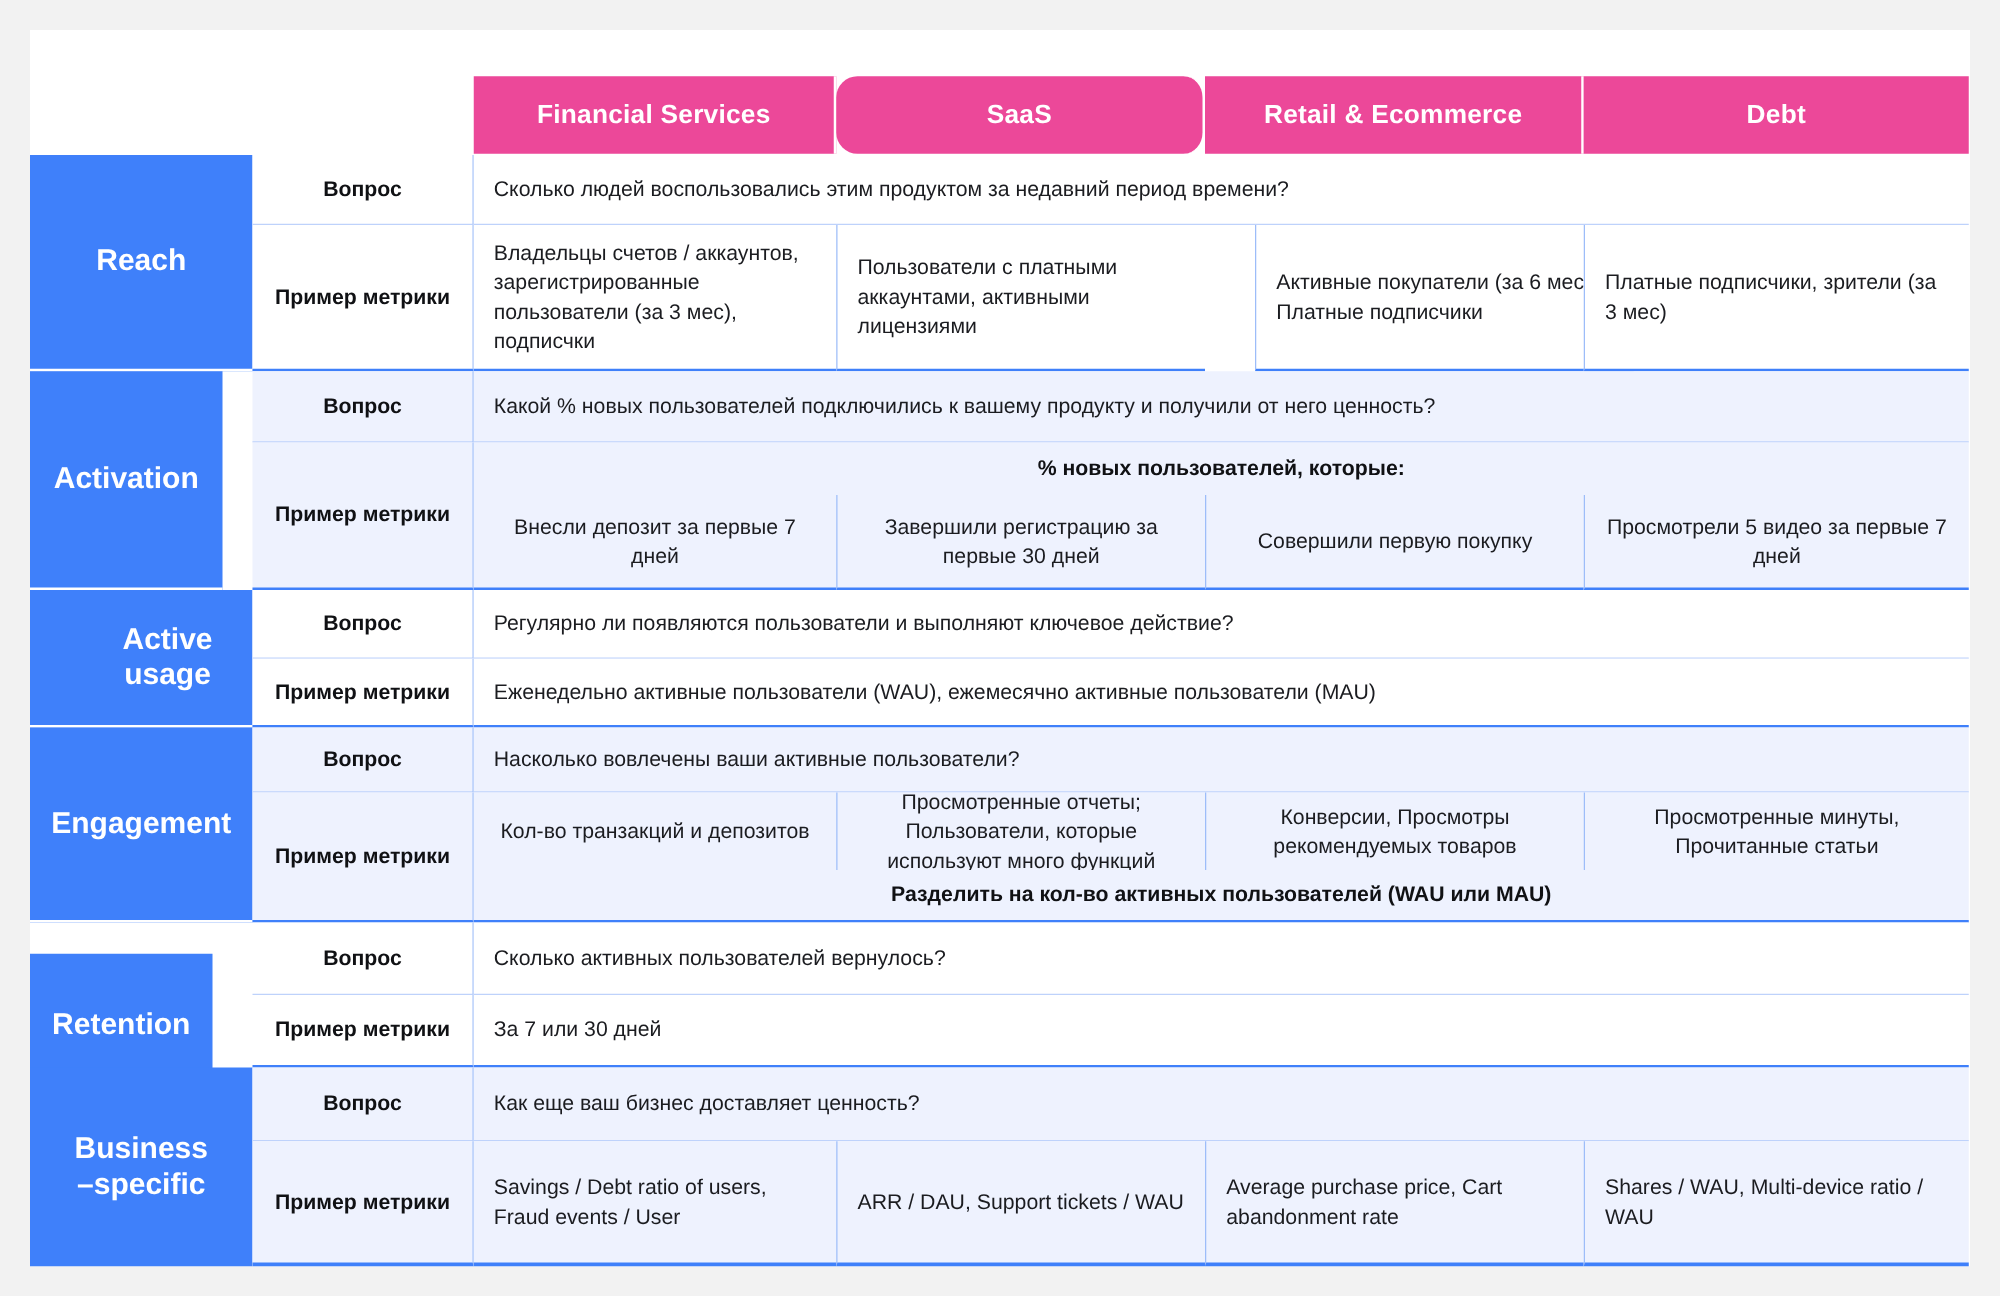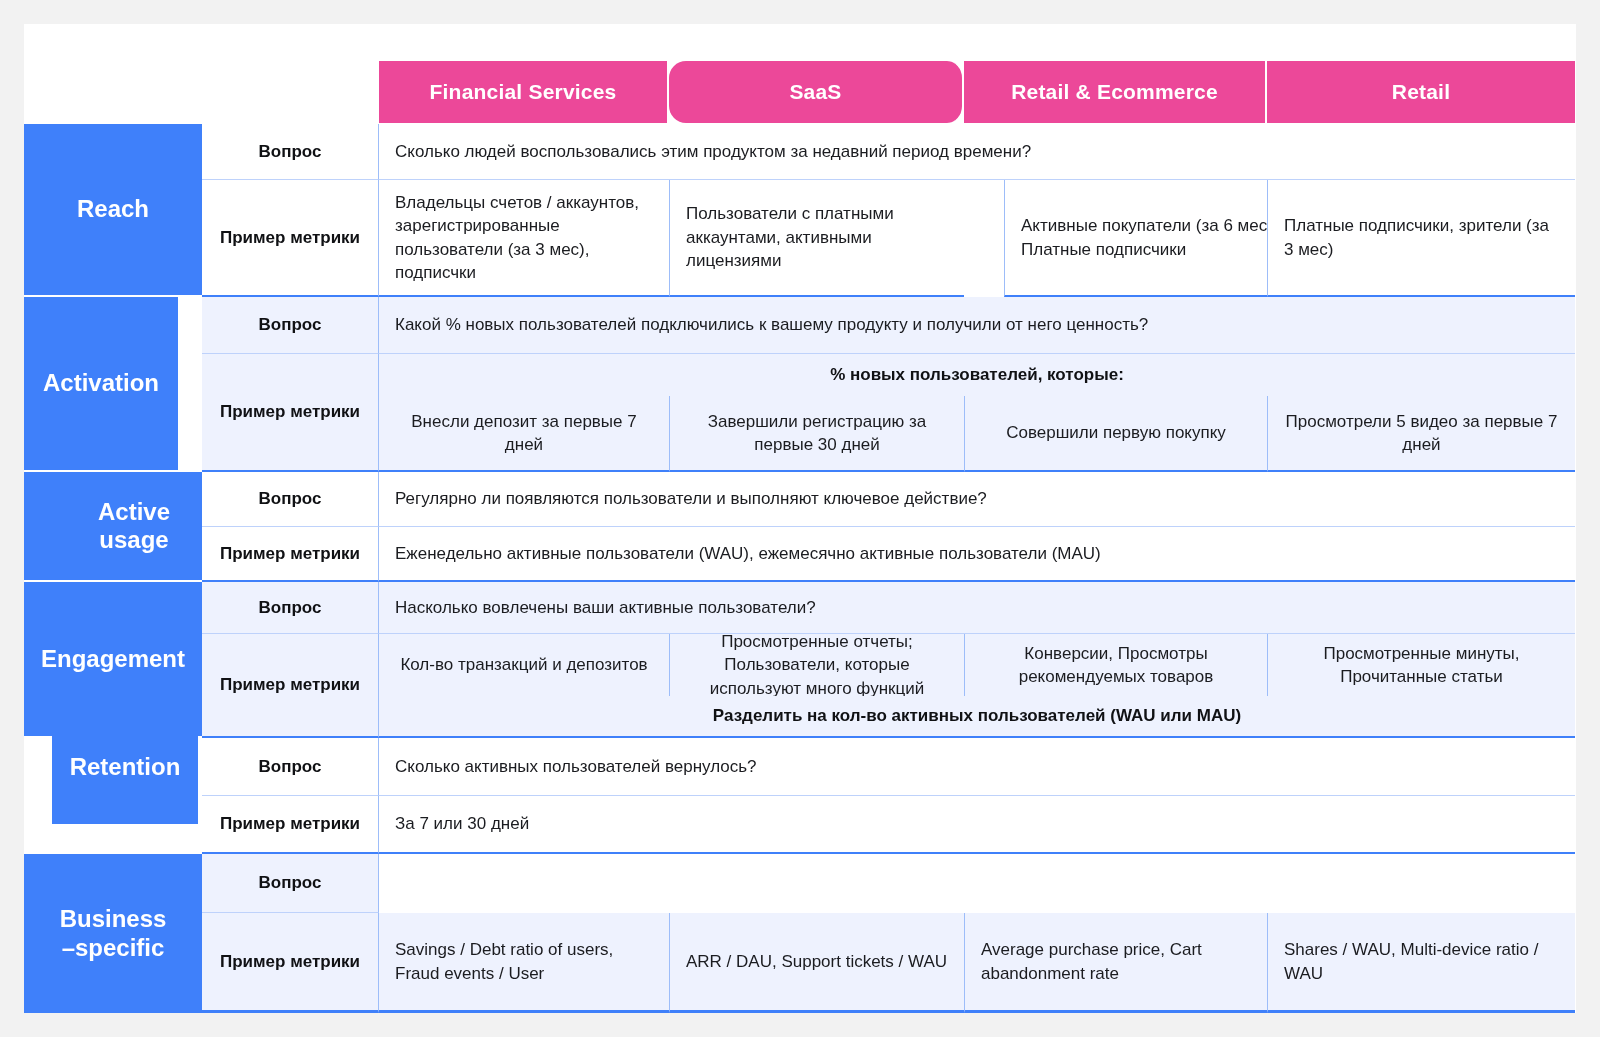--- a/index.html
+++ b/index.html
@@ -115,21 +115,21 @@
     <div class="cell colhead" style="left:355px; top:37px; width:290px; height:62px;">
       <span>Financial Services</span>
     </div>
     <div class="cell colhead" style="left:645px; top:37px; width:295px; height:62px;border-radius:17px;">
       <span>SaaS</span>
     </div>
     <div class="cell colhead" style="left:940px; top:37px; width:303px; height:62px;">
       <span>Retail &amp; Ecommerce</span>
     </div>
     <div class="cell colhead last" style="left:1243px; top:37px; width:308px; height:62px;">
-      <span>Retail</span>
+      <span>Debt</span>
     </div>
 
     <div class="cell stage" style="left:0px; top:100px; width:178px; height:173px;">
       <span>Reach</span>
     </div>
 
     <div class="cell rowlabel plain" style="left:178px; top:100px; width:177px; height:56px;">
       <span>Вопрос</span>
     </div>
     <div class="cell content plain left" style="left:355px; top:100px; width:1196px; height:56px;">
@@ -228,21 +228,21 @@
       <span>Конверсии, Просмотры рекомендуемых товаров</span>
     </div>
     <div class="cell content tint center vsep" style="left:1243px; top:610px; width:308px; height:62px; border-bottom:none;">
       <span>Просмотренные минуты, Прочитанные статьи</span>
     </div>
 
     <div class="cell content tint subhead bandsep" style="left:355px; top:672px; width:1196px; height:42px; padding:0;">
       <span>Разделить на кол-во активных пользователей (WAU или MAU)</span>
     </div>
 
-    <div class="cell stage" style="left:0px; top:686px; width:146px; height:116px;margin-left:28px;">
+    <div class="cell stage" style="left:0px; top:739px; width:146px; height:116px;">
       <span>Retention</span>
     </div>
 
     <div class="cell rowlabel plain" style="left:178px; top:714px; width:177px; height:58px;">
       <span>Вопрос</span>
     </div>
     <div class="cell content plain left" style="left:355px; top:714px; width:1196px; height:58px;">
       <span>Сколько активных пользователей вернулось?</span>
     </div>
 
@@ -254,20 +254,23 @@
     </div>
 
     <div class="cell stage" style="left:0px; top:830px; width:178px; height:159px; border-bottom:none;">
       <span class="nowrapbreak">Business
 –specific</span>
     </div>
 
     <div class="cell rowlabel tint" style="left:178px; top:830px; width:177px; height:59px;">
       <span>Вопрос</span>
     </div>
+    <div class="cell content tint left" style="left:355px; top:830px; width:1196px; height:59px;">
+      <span>Как еще ваш бизнес доставляет ценность?</span>
+    </div>
 
     <div class="cell rowlabel tint" style="left:178px; top:889px; width:177px; height:100px; border-bottom:3px solid #3f80fa;">
       <span>Пример метрики</span>
     </div>
 
     <div class="cell content tint left" style="left:355px; top:889px; width:290px; height:100px; border-bottom:3px solid #3f80fa;">
       <span>Savings / Debt ratio of users, Fraud events / User</span>
     </div>
     <div class="cell content tint left vsep" style="left:645px; top:889px; width:295px; height:100px; border-bottom:3px solid #3f80fa;">
       <span>ARR / DAU, Support tickets / WAU</span>

